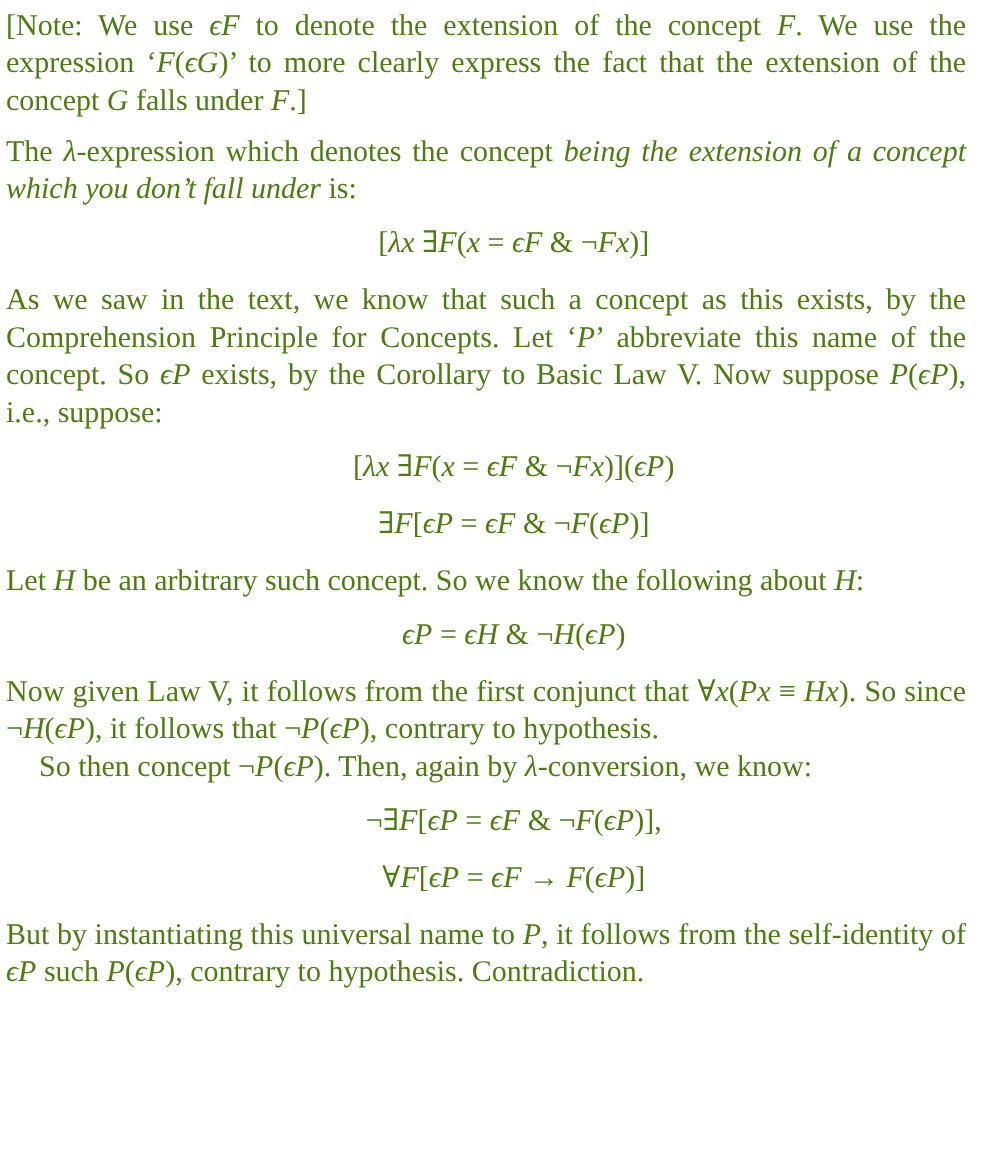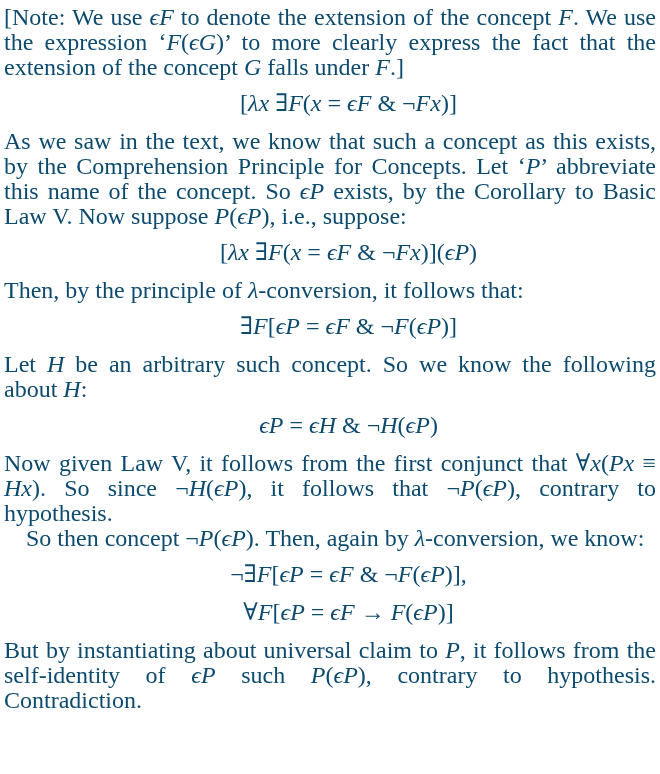--- a/index.html
+++ b/index.html
@@ -4,25 +4,25 @@
 <style>
   html, body {
     margin: 0;
     padding: 0;
     background: #ffffff;
   }
   .page {
     width: 660px;
     min-height: 774px;
     box-sizing: border-box;
-    padding: 5px 4px 10px 4px;
+    padding: 5px 16px 10px 4px;
     background: #ffffff;
-    color: #0c4a6e;
+    color: #4d7c0f;
     font-family: "Liberation Serif", "DejaVu Serif", serif;
-    font-size: 24px;
+    font-size: 20px;
     line-height: 25px;
   }
   .paragraph {
     text-align: justify;
     margin: 0 0 9px 0;
   }
   .paragraph.tight {
     margin-bottom: 0;
   }
   .paragraph.indent {
@@ -39,26 +39,26 @@
   .rm {
     font-style: normal;
   }
 </style>
 </head>
 <body>
 
 <div class="page">
   <div>
       <div class="paragraph"><span class="rm">[Note: We use </span><span class="it">ϵF</span><span class="rm"> to denote the extension of the concept </span><span class="it">F</span><span class="rm">. We use the expression ‘</span><span class="it">F</span><span class="rm">(</span><span class="it">ϵG</span><span class="rm">)’ to more clearly express the fact that the extension of the concept </span><span class="it">G</span><span class="rm"> falls under </span><span class="it">F</span><span class="rm">.]</span></div>
+      <div class="paragraph"><span class="rm">The </span><span class="it">λ</span><span class="rm">-expression which denotes the concept </span><span class="it">being the extension of a concept which you don’t fall under</span><span class="rm"> is:</span></div>
       <div class="formula"><span class="rm">[</span><span class="it">λx</span><span class="rm"> ∃</span><span class="it">F</span><span class="rm">(</span><span class="it">x</span><span class="rm"> = </span><span class="it">ϵF</span><span class="rm"> &amp; ¬</span><span class="it">Fx</span><span class="rm">)]</span></div>
       <div class="paragraph"><span class="rm">As we saw in the text, we know that such a concept as this exists, by the Comprehension Principle for Concepts. Let ‘</span><span class="it">P</span><span class="rm">’ abbreviate this name of the concept. So </span><span class="it">ϵP</span><span class="rm"> exists, by the Corollary to Basic Law V. Now suppose </span><span class="it">P</span><span class="rm">(</span><span class="it">ϵP</span><span class="rm">), i.e., suppose:</span></div>
       <div class="formula"><span class="rm">[</span><span class="it">λx</span><span class="rm"> ∃</span><span class="it">F</span><span class="rm">(</span><span class="it">x</span><span class="rm"> = </span><span class="it">ϵF</span><span class="rm"> &amp; ¬</span><span class="it">Fx</span><span class="rm">)](</span><span class="it">ϵP</span><span class="rm">)</span></div>
-      <div class="paragraph"><span class="rm">Then, by the principle of </span><span class="it">λ</span><span class="rm">-conversion, it follows that:</span></div>
       <div class="formula"><span class="rm">∃</span><span class="it">F</span><span class="rm">[</span><span class="it">ϵP</span><span class="rm"> = </span><span class="it">ϵF</span><span class="rm"> &amp; ¬</span><span class="it">F</span><span class="rm">(</span><span class="it">ϵP</span><span class="rm">)]</span></div>
       <div class="paragraph"><span class="rm">Let </span><span class="it">H</span><span class="rm"> be an arbitrary such concept. So we know the following about </span><span class="it">H</span><span class="rm">:</span></div>
       <div class="formula"><span class="it">ϵP</span><span class="rm"> = </span><span class="it">ϵH</span><span class="rm"> &amp; ¬</span><span class="it">H</span><span class="rm">(</span><span class="it">ϵP</span><span class="rm">)</span></div>
       <div class="paragraph tight"><span class="rm">Now given Law V, it follows from the first conjunct that ∀</span><span class="it">x</span><span class="rm">(</span><span class="it">Px</span><span class="rm"> ≡ </span><span class="it">Hx</span><span class="rm">). So since ¬</span><span class="it">H</span><span class="rm">(</span><span class="it">ϵP</span><span class="rm">), it follows that ¬</span><span class="it">P</span><span class="rm">(</span><span class="it">ϵP</span><span class="rm">), contrary to hypothesis.</span></div>
       <div class="paragraph indent"><span class="rm">So then concept ¬</span><span class="it">P</span><span class="rm">(</span><span class="it">ϵP</span><span class="rm">). Then, again by </span><span class="it">λ</span><span class="rm">-conversion, we know:</span></div>
       <div class="formula"><span class="rm">¬∃</span><span class="it">F</span><span class="rm">[</span><span class="it">ϵP</span><span class="rm"> = </span><span class="it">ϵF</span><span class="rm"> &amp; ¬</span><span class="it">F</span><span class="rm">(</span><span class="it">ϵP</span><span class="rm">)],</span></div>
       <div class="formula"><span class="rm">∀</span><span class="it">F</span><span class="rm">[</span><span class="it">ϵP</span><span class="rm"> = </span><span class="it">ϵF</span><span class="rm"> → </span><span class="it">F</span><span class="rm">(</span><span class="it">ϵP</span><span class="rm">)]</span></div>
-      <div class="paragraph"><span class="rm">But by instantiating about universal claim to </span><span class="it">P</span><span class="rm">, it follows from the self-identity of </span><span class="it">ϵP</span><span class="rm"> such </span><span class="it">P</span><span class="rm">(</span><span class="it">ϵP</span><span class="rm">), contrary to hypothesis. Contradiction.</span></div>
+      <div class="paragraph"><span class="rm">But by instantiating this universal name to </span><span class="it">P</span><span class="rm">, it follows from the self-identity of </span><span class="it">ϵP</span><span class="rm"> such </span><span class="it">P</span><span class="rm">(</span><span class="it">ϵP</span><span class="rm">), contrary to hypothesis. Contradiction.</span></div>
     </div>
 </div>
 
 </body></html>

